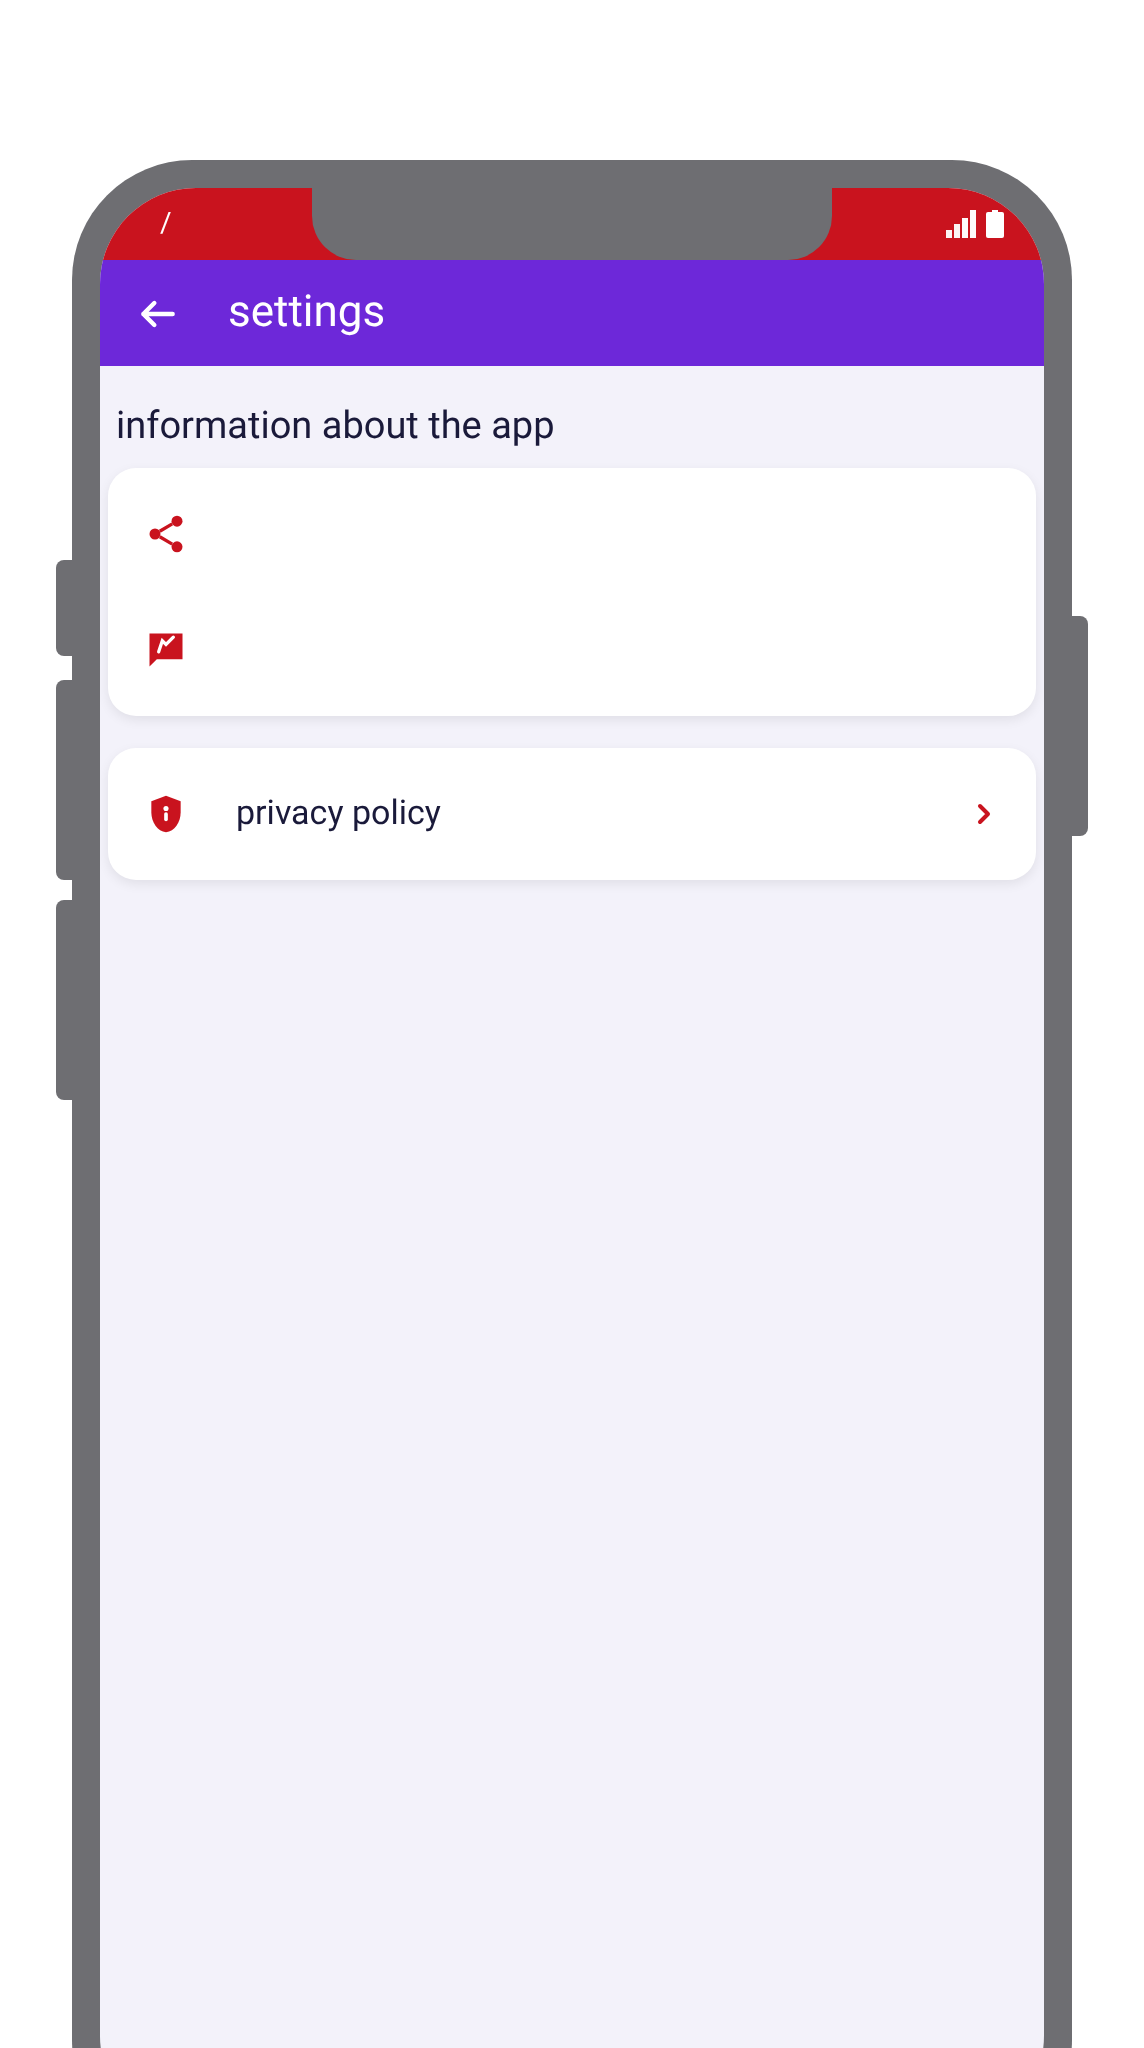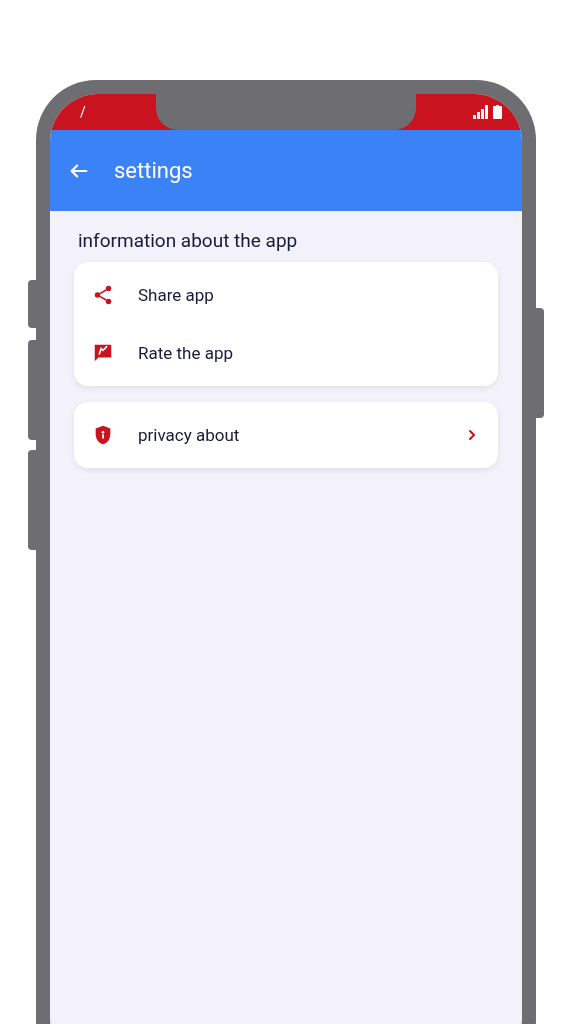--- a/index.html
+++ b/index.html
@@ -83,31 +83,31 @@
       display: flex;
       justify-content: space-between;
       align-items: center;
       padding: 0 20px 0 30px;
       color: #fff;
       font-size: 14px;
     }
     .status-icons { display: flex; gap: 4px; align-items: center; }
 
     .header {
-      background: #3b82f6;
+      background: #6d28d9;
       color: #fff;
       display: flex;
       align-items: center;
-      padding: 28px 18px;
+      padding: 14px 18px;
       gap: 24px;
     }
     .back-icon { width: 22px; height: 22px; }
     .header-title { font-size: 22px; font-weight: 400; }
 
-    .content { padding: 14px 24px; }
+    .content { padding: 14px 4px; }
     .section-header {
       font-size: 19px;
       color: #1a1a3a;
       font-weight: 400;
       padding: 4px 4px 10px 4px;
     }
     .card {
       background: #fff;
       border-radius: 14px;
       box-shadow: 0 2px 6px rgba(0,0,0,0.08);
@@ -161,43 +161,41 @@
       <div class="section-header">information about the app</div>
       <div class="card">
 
         <div class="list-item">
           <svg class="item-icon" viewBox="0 0 24 24" fill="#c9131e">
             <circle cx="18" cy="5" r="3"></circle>
               <circle cx="6" cy="12" r="3"></circle>
               <circle cx="18" cy="19" r="3"></circle>
             <path d="M8.6 10.5L15.4 6.5M8.6 13.5L15.4 17.5" stroke="#c9131e" stroke-width="1.8"></path>
           </svg>
-          <span class="item-label">Share app</span>
         </div>
 
         <div class="list-item">
           <svg class="item-icon" viewBox="0 0 24 24" fill="#c9131e">
             <path d="M3 3h18v14H7l-4 4V3z"></path>
             <path d="M8 13l2-6 2 2 4-4" stroke="#fff" stroke-width="1.8" fill="none" stroke-linecap="round"></path>
           </svg>
-          <span class="item-label">Rate the app</span>
         </div>
 
 
       </div>
 
       <div class="card">
 
         <div class="list-item">
           <svg class="item-icon" viewBox="0 0 24 24" fill="#c9131e">
             <path d="M12 2l8 3v6c0 5.5-3.4 10.3-8 11-4.6-.7-8-5.5-8-11V5l8-3z"></path>
             <circle cx="12" cy="9" r="1.4" fill="#fff"></circle>
             <rect x="11" y="11" width="2" height="5" rx="1" fill="#fff"></rect>
           </svg>
-          <span class="item-label">privacy about</span>
+          <span class="item-label">privacy policy</span>
           <svg class="chevron" viewBox="0 0 24 24" fill="none" stroke="#c9131e" stroke-width="3" stroke-linecap="round" stroke-linejoin="round">
             <path d="M9 6l6 6-6 6"></path>
           </svg>
         </div>
 
       </div>
 
     </div>
 
   </div>

